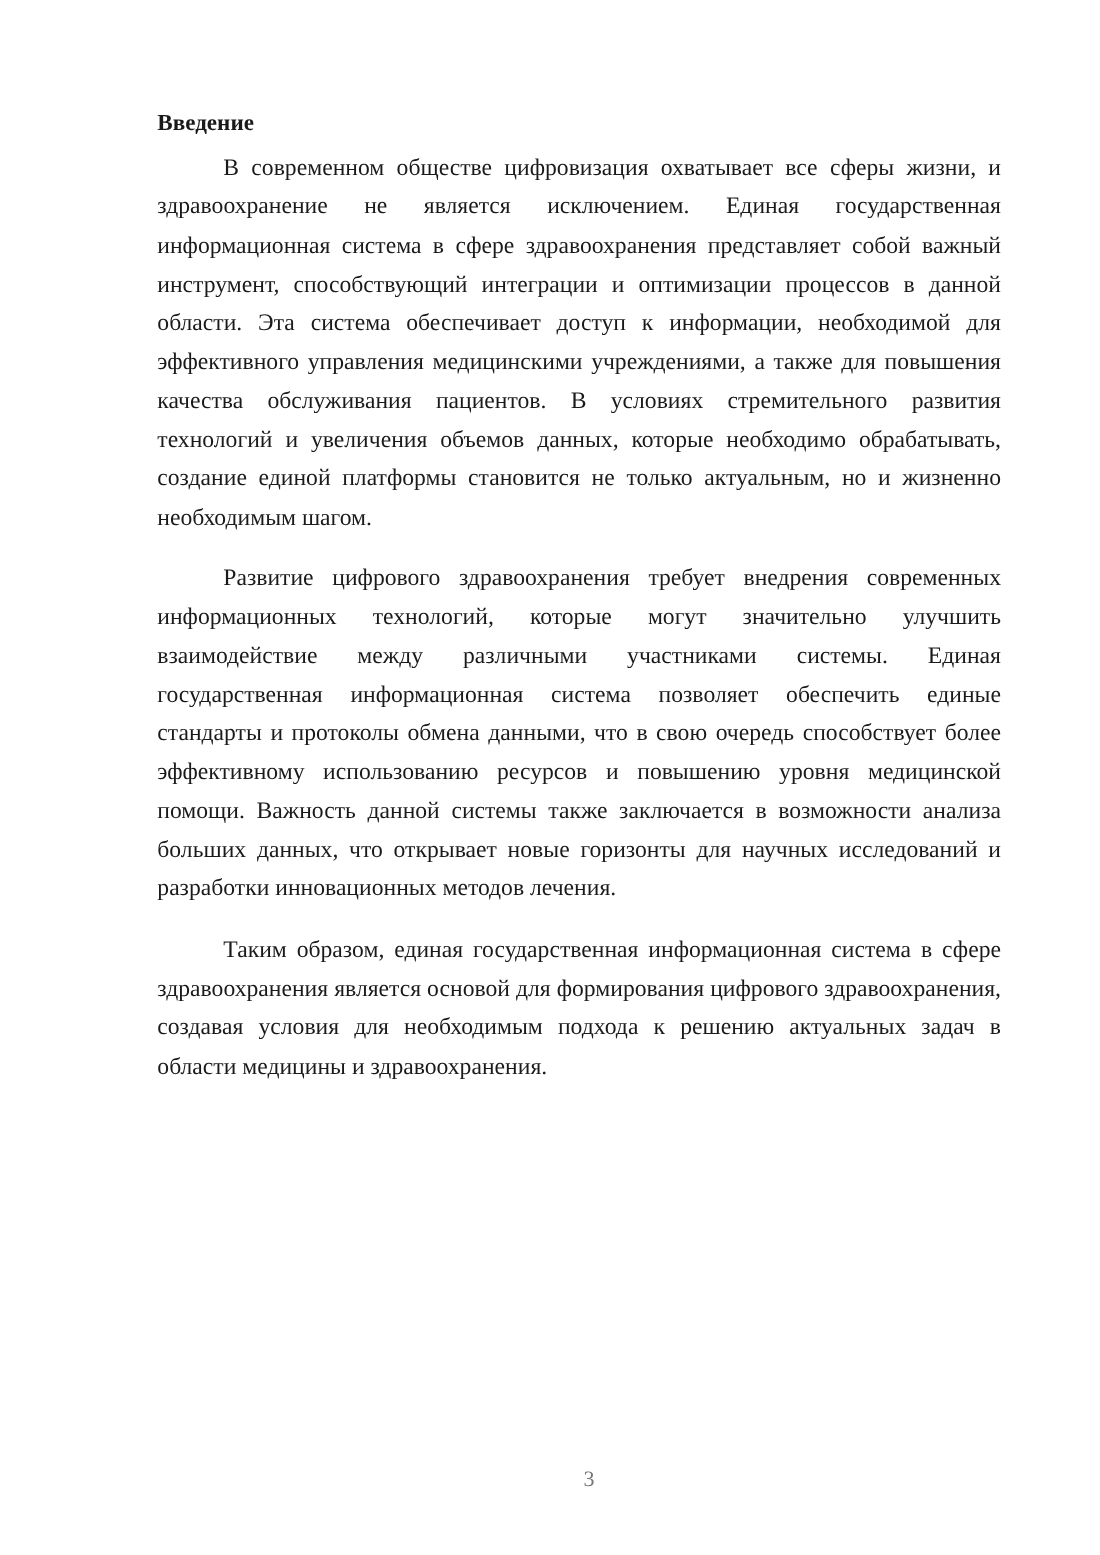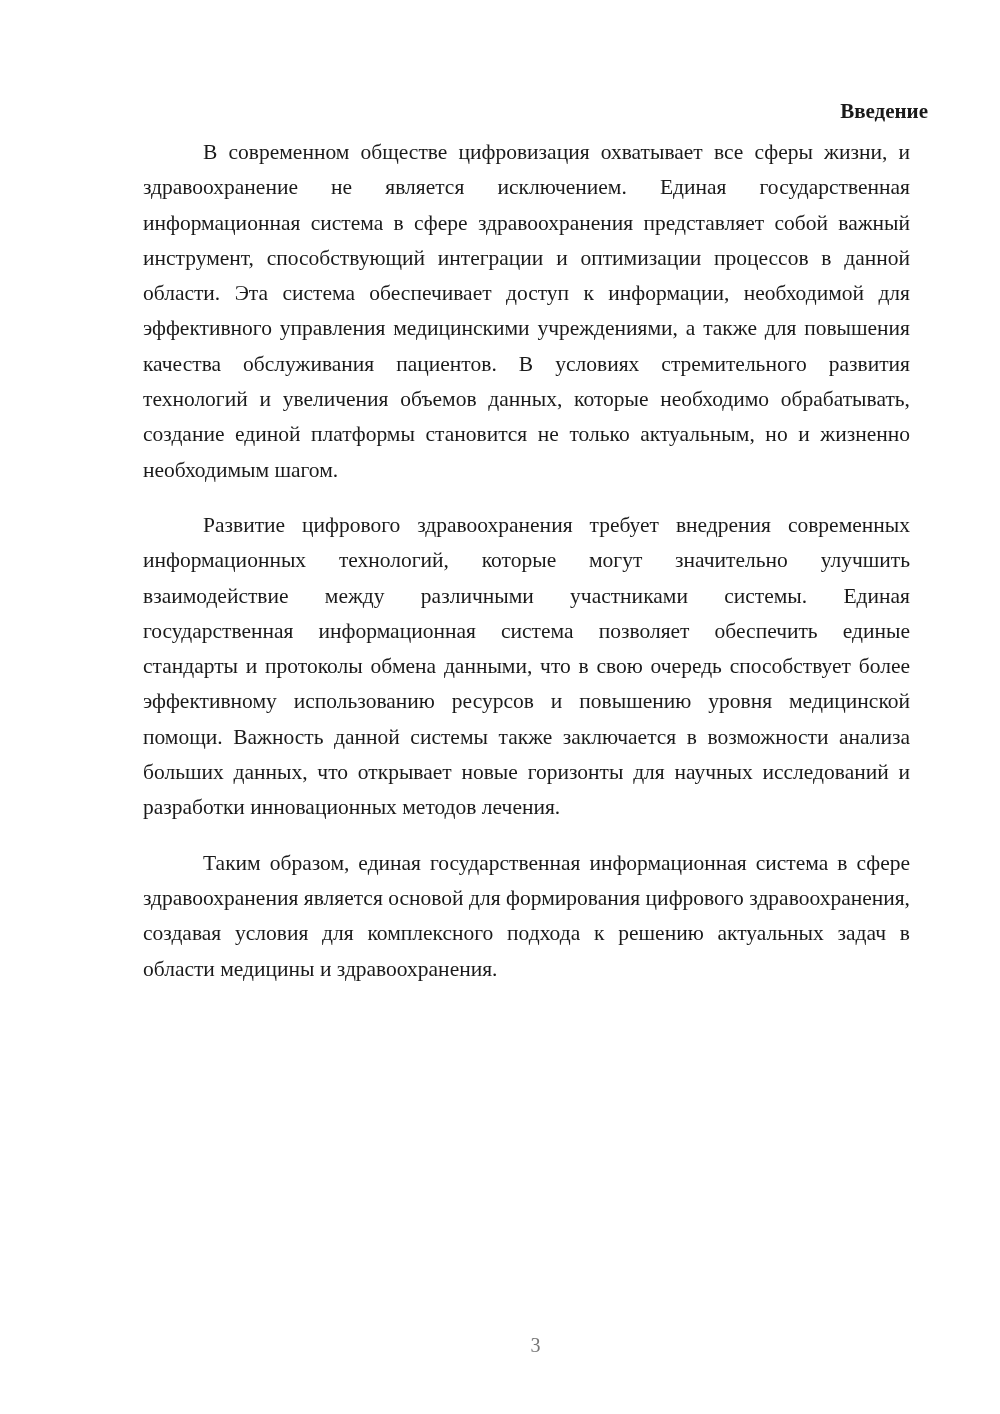--- a/index.html
+++ b/index.html
@@ -23,21 +23,21 @@
     }
     .content {
       position: absolute;
       left: 143px;
       top: 94px;
       width: 785px;
       font-family: "Liberation Serif", "DejaVu Serif", serif;
       color: #1a1a1a;
     }
     .title {
-      text-align: right;
+      text-align: left;
       font-weight: bold;
       font-size: 21px;
       line-height: 35px;
       margin: 0 0 6px 0;
       padding-left: 0;
     }
     .para {
       font-size: 21.5px;
       line-height: 35.3px;
       text-align: justify;
@@ -57,16 +57,16 @@
     }
   </style>
 </head>
 <body>
 
 <div class="page">
   <div class="content">
     <h1 class="title">Введение</h1>
     <p class="para">В современном обществе цифровизация охватывает все сферы жизни, и здравоохранение не является исключением. Единая государственная информационная система в сфере здравоохранения представляет собой важный инструмент, способствующий интеграции и оптимизации процессов в данной области. Эта система обеспечивает доступ к информации, необходимой для эффективного управления медицинскими учреждениями, а также для повышения качества обслуживания пациентов. В условиях стремительного развития технологий и увеличения объемов данных, которые необходимо обрабатывать, создание единой платформы становится не только актуальным, но и жизненно необходимым шагом.</p>
     <p class="para">Развитие цифрового здравоохранения требует внедрения современных информационных технологий, которые могут значительно улучшить взаимодействие между различными участниками системы. Единая государственная информационная система позволяет обеспечить единые стандарты и протоколы обмена данными, что в свою очередь способствует более эффективному использованию ресурсов и повышению уровня медицинской помощи. Важность данной системы также заключается в возможности анализа больших данных, что открывает новые горизонты для научных исследований и разработки инновационных методов лечения.</p>
-    <p class="para">Таким образом, единая государственная информационная система в сфере здравоохранения является основой для формирования цифрового здравоохранения, создавая условия для комплексного подхода к решению актуальных задач в области медицины и здравоохранения.</p>
+    <p class="para">Таким образом, единая государственная информационная система в сфере здравоохранения является основой для формирования цифрового здравоохранения, создавая условия для необходимым подхода к решению актуальных задач в области медицины и здравоохранения.</p>
   </div>
   <div class="page-number">3</div>
 </div>
 
 </body></html>

